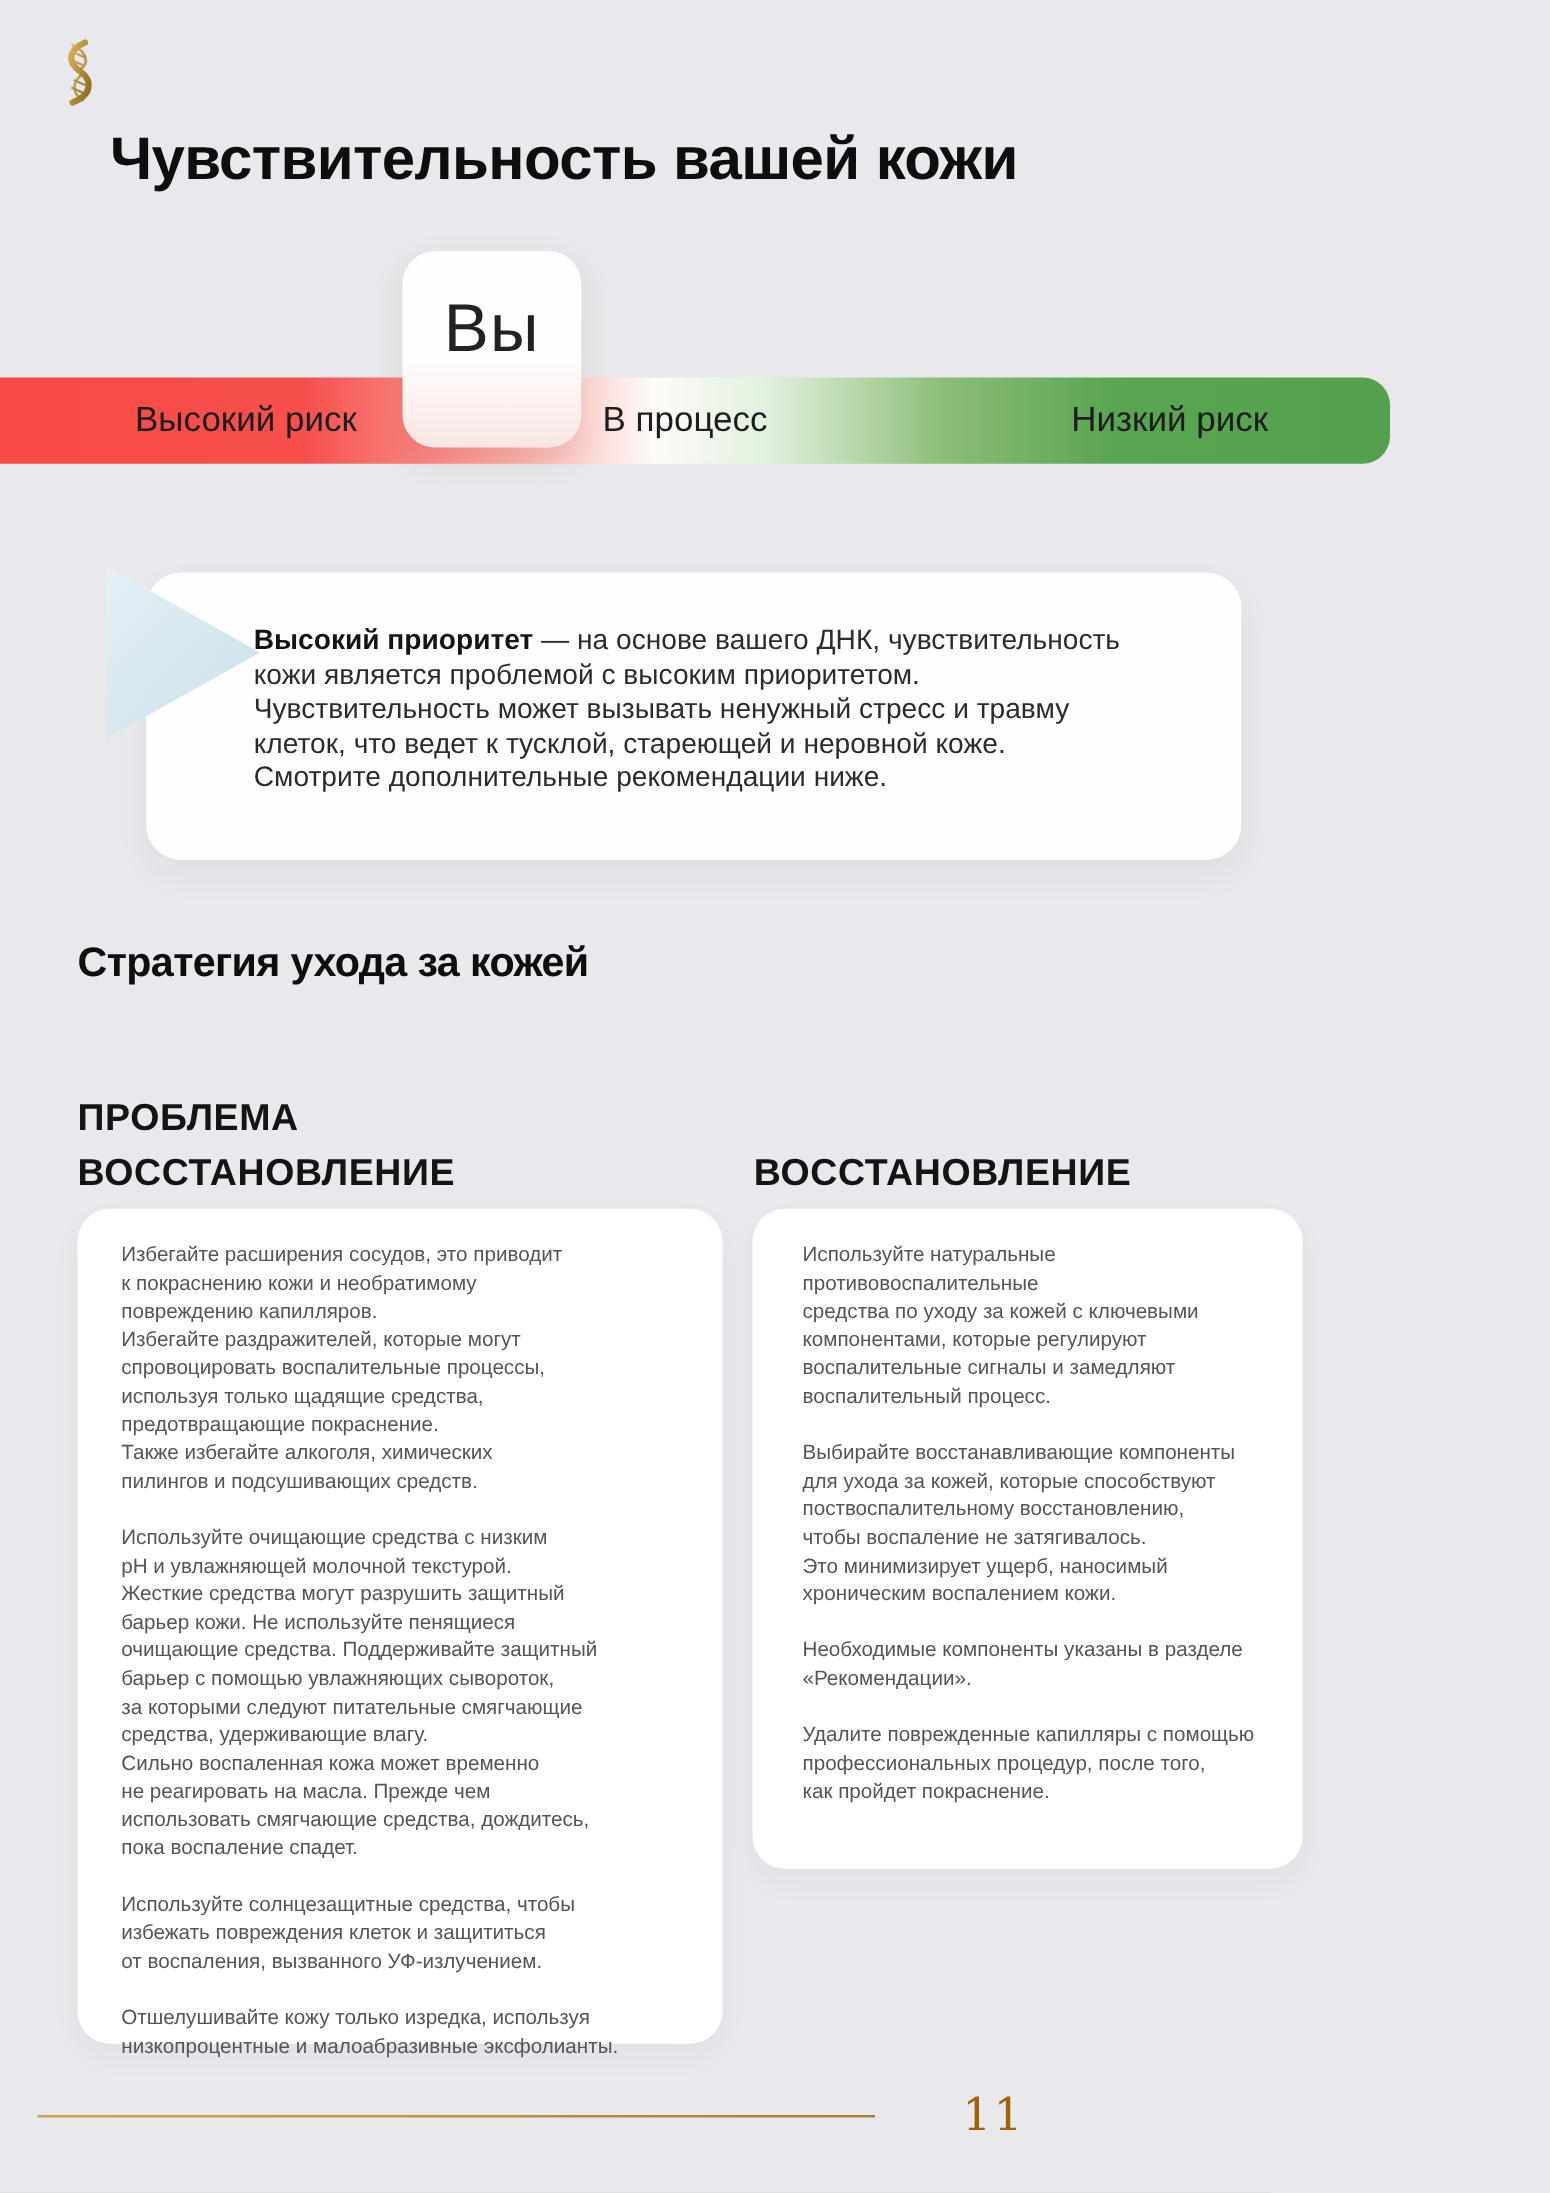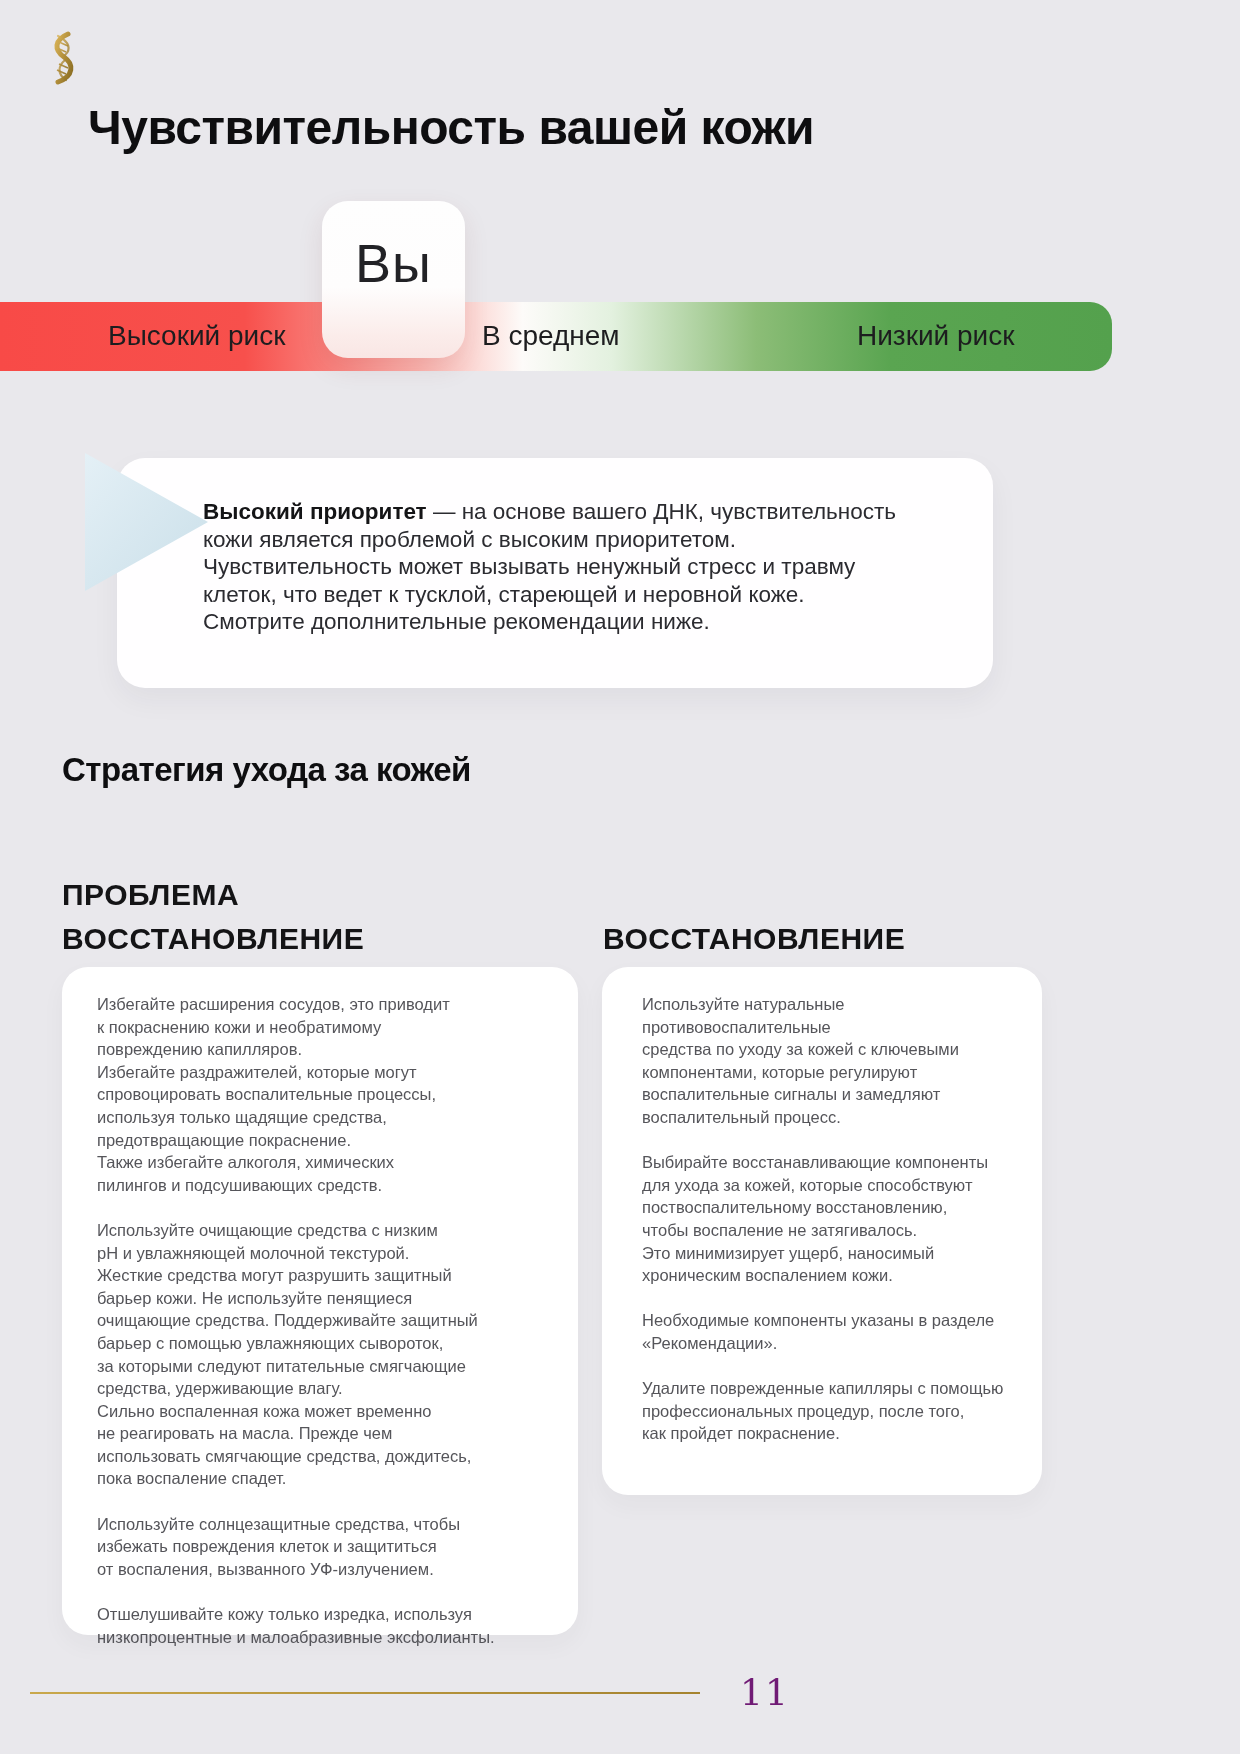--- a/index.html
+++ b/index.html
@@ -42,21 +42,21 @@
   
   .card{background:#ffffff;border-radius:26px;box-shadow:0 10px 24px rgba(40,40,60,0.04);}
   .card-left{left:62px;top:967px;width:516px;height:668px;}
   .card-right{left:602px;top:967px;width:440px;height:528px;}
   .card-body{font-size:16.5px;line-height:22.6px;color:#55555a;white-space:pre-line;}
   .card-body-left{left:97px;top:993px;width:465px;}
   .card-body-right{left:642px;top:993px;width:385px;}
 
   
   .footer-line{left:30px;top:1692px;width:670px;height:2px;background:linear-gradient(90deg,#c9a84c,#a5832f);}
-  .page-num{left:740px;top:1672px;font-family:"DejaVu Serif",serif;font-size:36px;font-weight:400;color:#701a75;letter-spacing:2px;}
+  .page-num{left:770px;top:1672px;font-family:"DejaVu Serif",serif;font-size:36px;font-weight:400;color:#a16207;letter-spacing:2px;}
 
   .logo{left:44px;top:30px;width:36px;height:56px;}
 </style>
 </head>
 <body>
 
 <div class="page">
 
   <svg class="abs logo" viewBox="0 0 36 56">
     <defs>
@@ -68,21 +68,21 @@
     </defs>
     <path d="M24 4 C10 10 10 20 20 27 C30 34 30 46 14 52" fill="none" stroke="url(#gold)" stroke-width="5" stroke-linecap="round"></path>
     <path d="M14 6 C26 12 27 20 21 25 M21 30 C14 36 13 44 22 50" fill="none" stroke="url(#gold)" stroke-width="2.2" stroke-linecap="round" opacity="0.8"></path>
     <path d="M15 12 L24 16 M13 18 L22 22 M15 34 L24 38 M13 40 L22 44" stroke="url(#gold)" stroke-width="1.6" opacity="0.9"></path>
   </svg>
 
   <div class="abs h1">Чувствительность вашей кожи</div>
 
   <div class="abs bar"></div>
   <div class="abs bar-label lbl-high">Высокий риск</div>
-  <div class="abs bar-label lbl-avg">В среднем</div>
+  <div class="abs bar-label lbl-avg">В процесс</div>
   <div class="abs bar-label lbl-low">Низкий риск</div>
   <div class="abs marker">
     <div class="abs marker-text">Вы</div>
   </div>
 
   <div class="abs note-card"></div>
   <svg class="abs note-triangle" viewBox="0 0 125 138">
     <defs>
       <linearGradient id="blu" x1="0" y1="0" x2="1" y2="1">
         <stop offset="0" stop-color="#e4f0f6"></stop>

